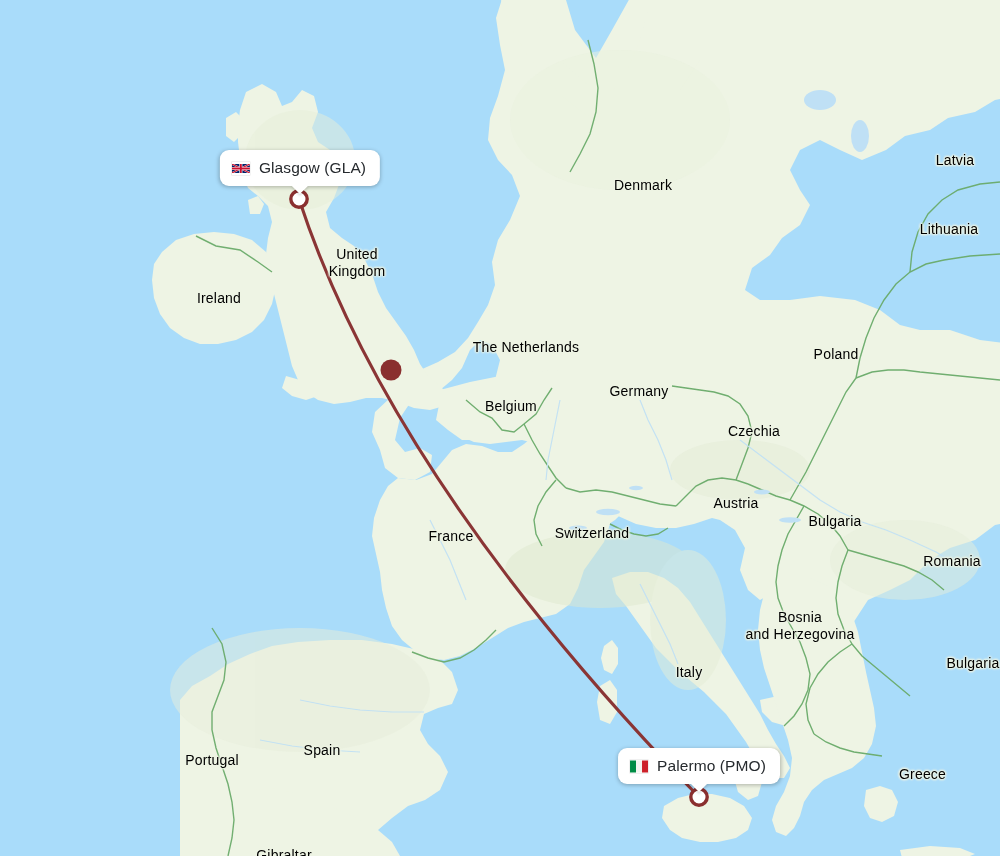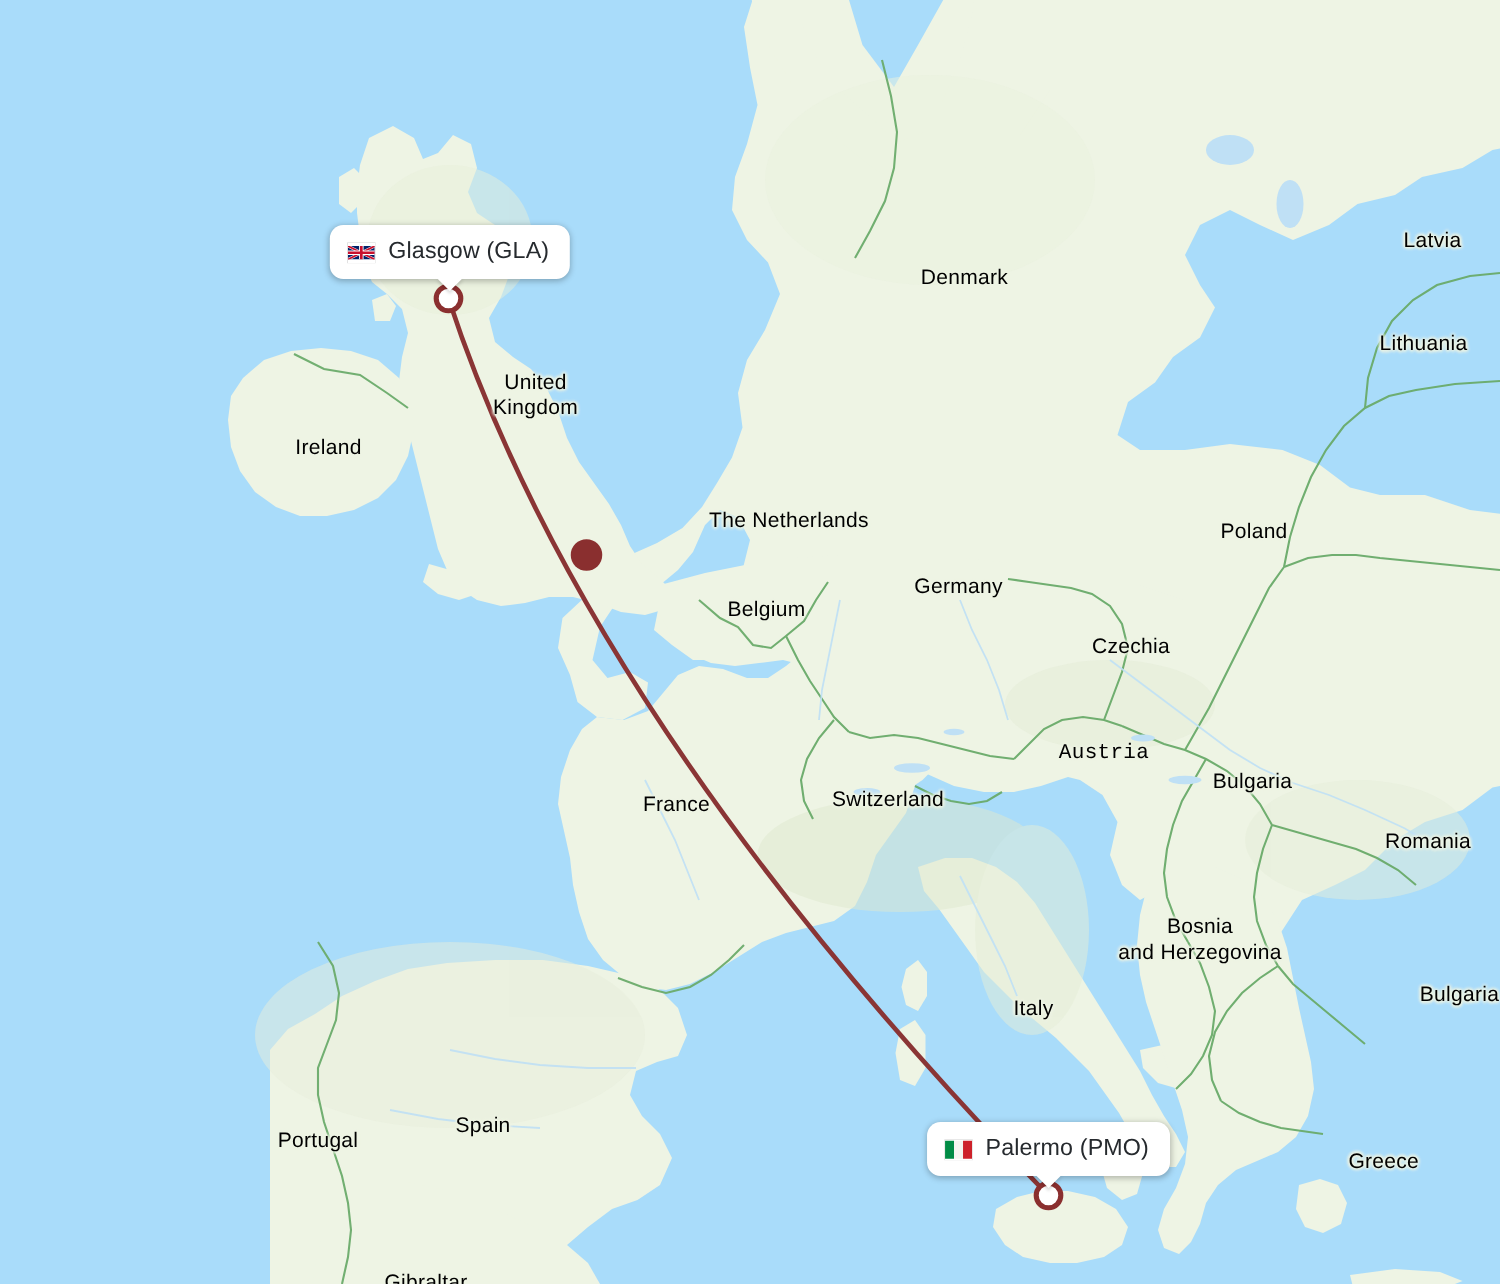--- a/index.html
+++ b/index.html
@@ -279,21 +279,21 @@
       <div class="country-label" style="left: 357px; top: 263px;">United
 Kingdom</div>
       <div class="country-label" style="left: 599px; top: 185px; margin-left: 44px;">Denmark</div>
       <div class="country-label" style="left: 955px; top: 160px;">Latvia</div>
       <div class="country-label" style="left: 949px; top: 229px;">Lithuania</div>
       <div class="country-label" style="left: 836px; top: 354px;">Poland</div>
       <div class="country-label" style="left: 526px; top: 347px;">The Netherlands</div>
       <div class="country-label" style="left: 639px; top: 391px;">Germany</div>
       <div class="country-label" style="left: 511px; top: 406px;">Belgium</div>
       <div class="country-label" style="left: 754px; top: 431px;">Czechia</div>
-      <div class="country-label" style="left: 736px; top: 503px; font-family: Liberation Mono, monospace;">Austria</div>
+      <div class="country-label" style="left: 736px; top: 503px;">Austria</div>
       <div class="country-label" style="left: 835px; top: 521px;">Bulgaria</div>
       <div class="country-label" style="left: 952px; top: 561px;">Romania</div>
       <div class="country-label" style="left: 451px; top: 536px;">France</div>
       <div class="country-label" style="left: 592px; top: 533px;">Switzerland</div>
       <div class="country-label" style="left: 689px; top: 672px;">Italy</div>
       <div class="country-label" style="left: 800px; top: 626px;">Bosnia
 and Herzegovina</div>
       <div class="country-label" style="left: 973px; top: 663px;">Bulgaria</div>
       <div class="country-label" style="left: 900px; top: 774px; padding-left: 45px;">Greece</div>
       <div class="country-label" style="left: 322px; top: 750px;">Spain</div>

